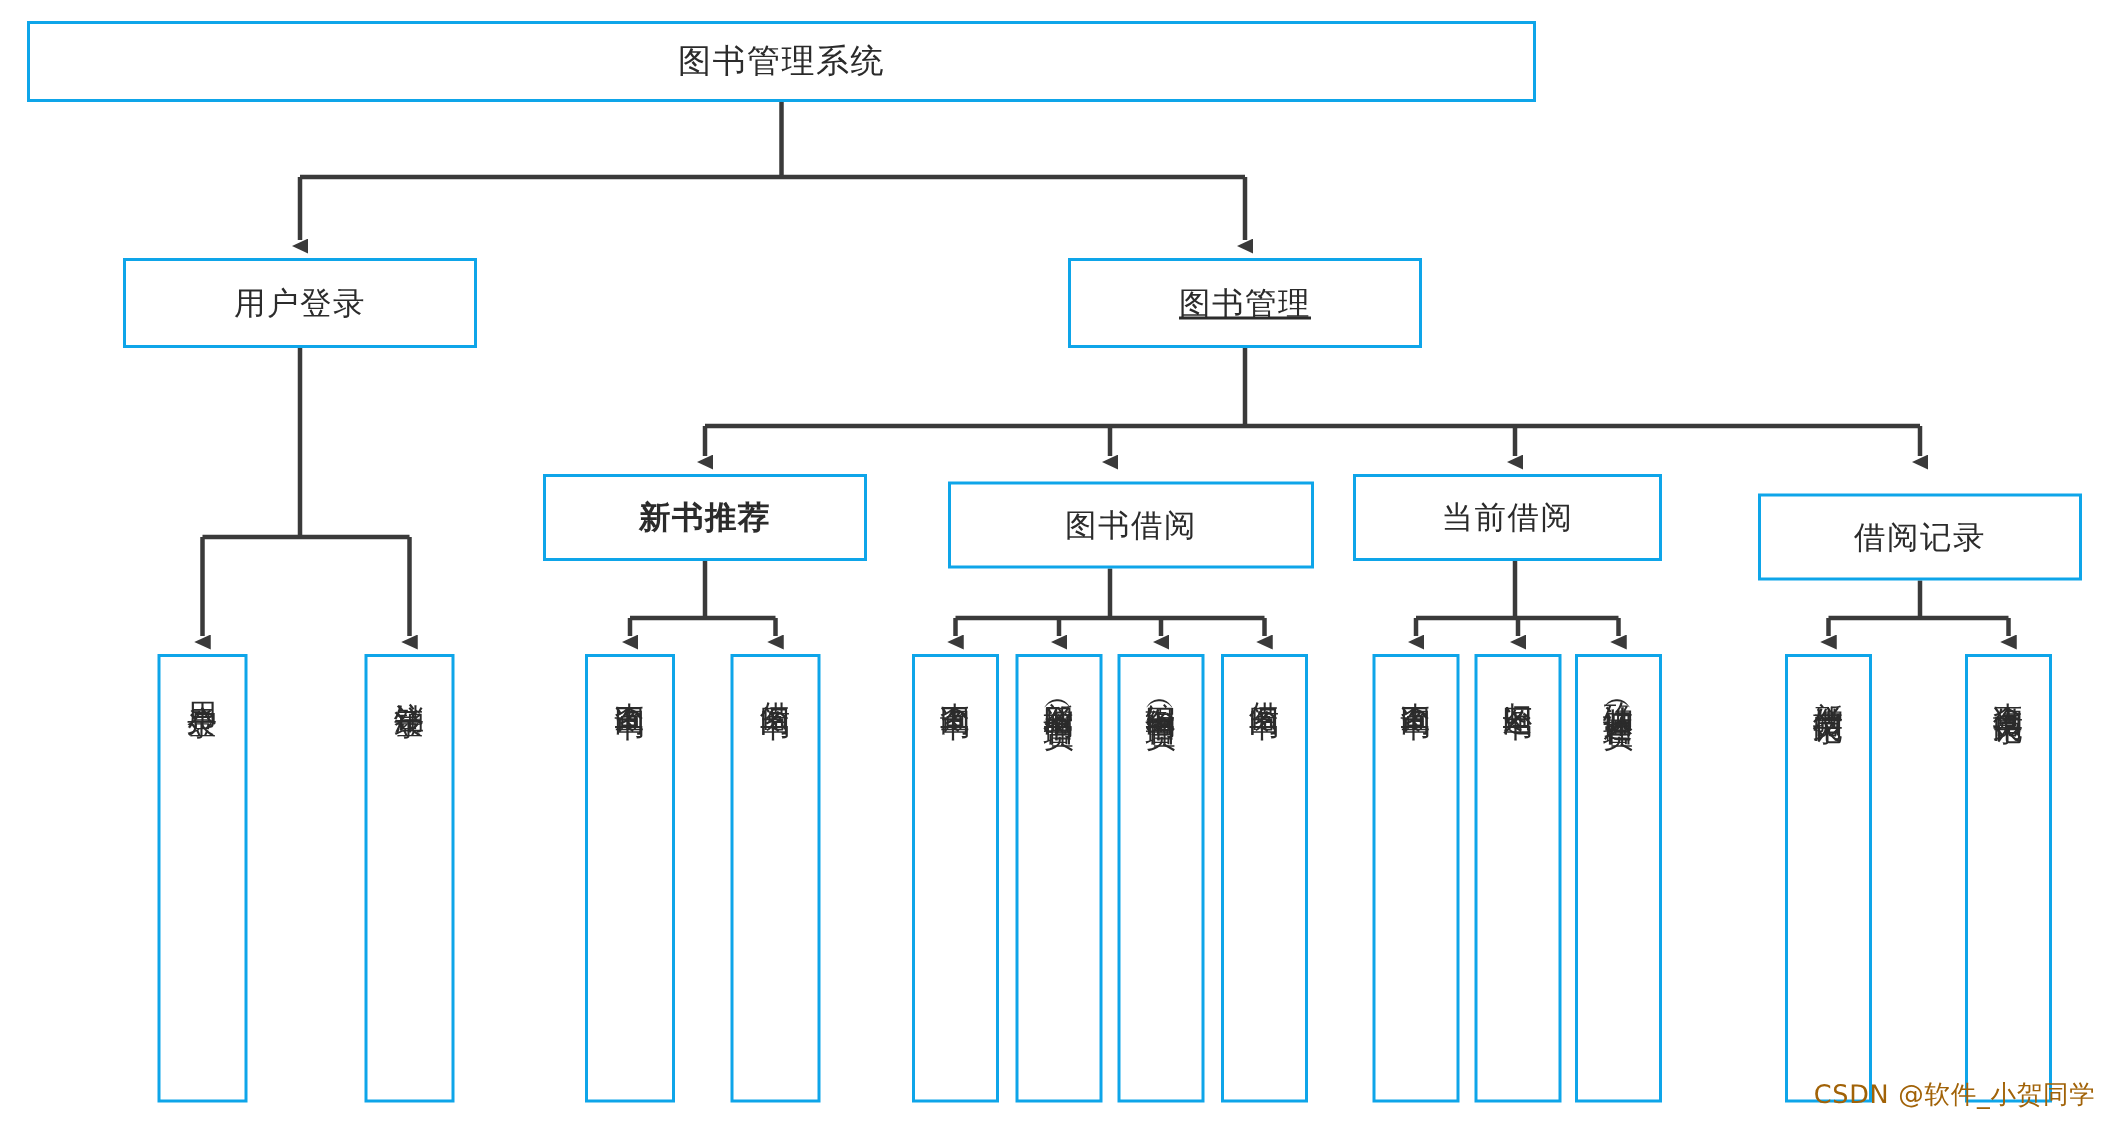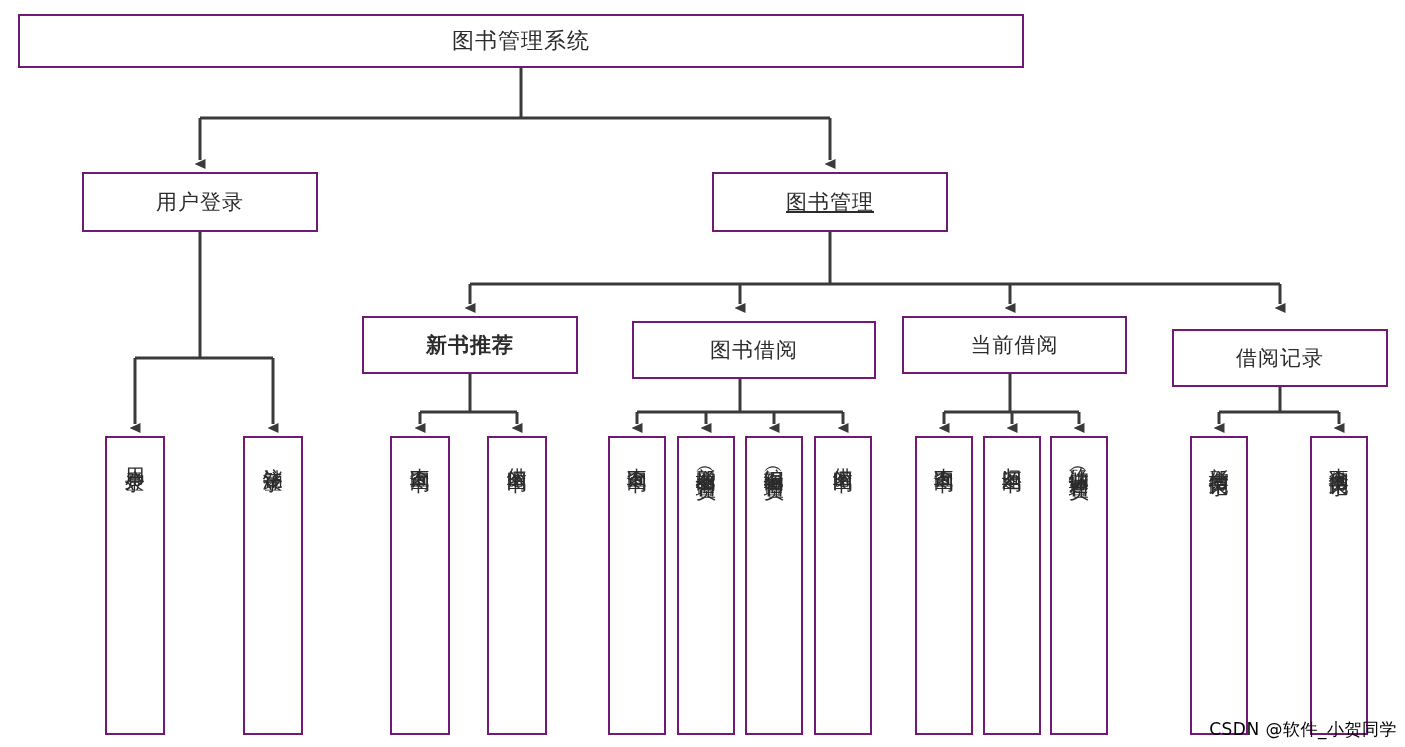--- a/index.html
+++ b/index.html
@@ -23,21 +23,21 @@
     left: 0;
     top: 0;
     width: 1405px;
     height: 747px;
     pointer-events: none;
   }
   .node {
     position: absolute;
     box-sizing: border-box;
     background: #ffffff;
-    border: 2px solid #701a75;
+    border: 2px solid #0ea5e9;
     display: flex;
     align-items: center;
     justify-content: center;
     color: #2b2b2b;
     z-index: 2;
   }
   .node.level-0 {
     font-size: 22px;
     letter-spacing: 1px;
   }
@@ -61,21 +61,21 @@
     line-height: 1.12;
     letter-spacing: 2px;
     white-space: nowrap;
     display: block;
   }
   #watermark {
     position: absolute;
     right: 8px;
     bottom: 6px;
     font-size: 17px;
-    color: #000000;
+    color: #a16207;
     letter-spacing: 0.5px;
     z-index: 5;
     white-space: nowrap;
   }
 </style>
 </head>
 <body>
 
 <div id="diagram-root">
 
@@ -135,21 +135,21 @@
   </div>
 
   <div class="node level-2" style="left: 362px; top: 316px; width: 216px; height: 58px; font-weight: bold;">
     <span>新书推荐</span>
   </div>
 
   <div class="node level-2" style="left: 632px; top: 308px; width: 244px; height: 58px; margin-top: 13px;">
     <span>图书借阅</span>
   </div>
 
-  <div class="node level-2" style="left: 902px; top: 316px; width: 225px; height: 58px;">
+  <div class="node level-2" style="left: 902px; top: 316px; width: 206px; height: 58px;">
     <span>当前借阅</span>
   </div>
 
   <div class="node level-2" style="left: 1172px; top: 329px; width: 216px; height: 58px;">
     <span>借阅记录</span>
   </div>
 
   <div id="leaf-container">
       <div class="node leaf" id="leaf-user-login" style="left: 105px; top: 436px; width: 60px; height: 299px;">
         <span class="vtext">用户登录</span>

